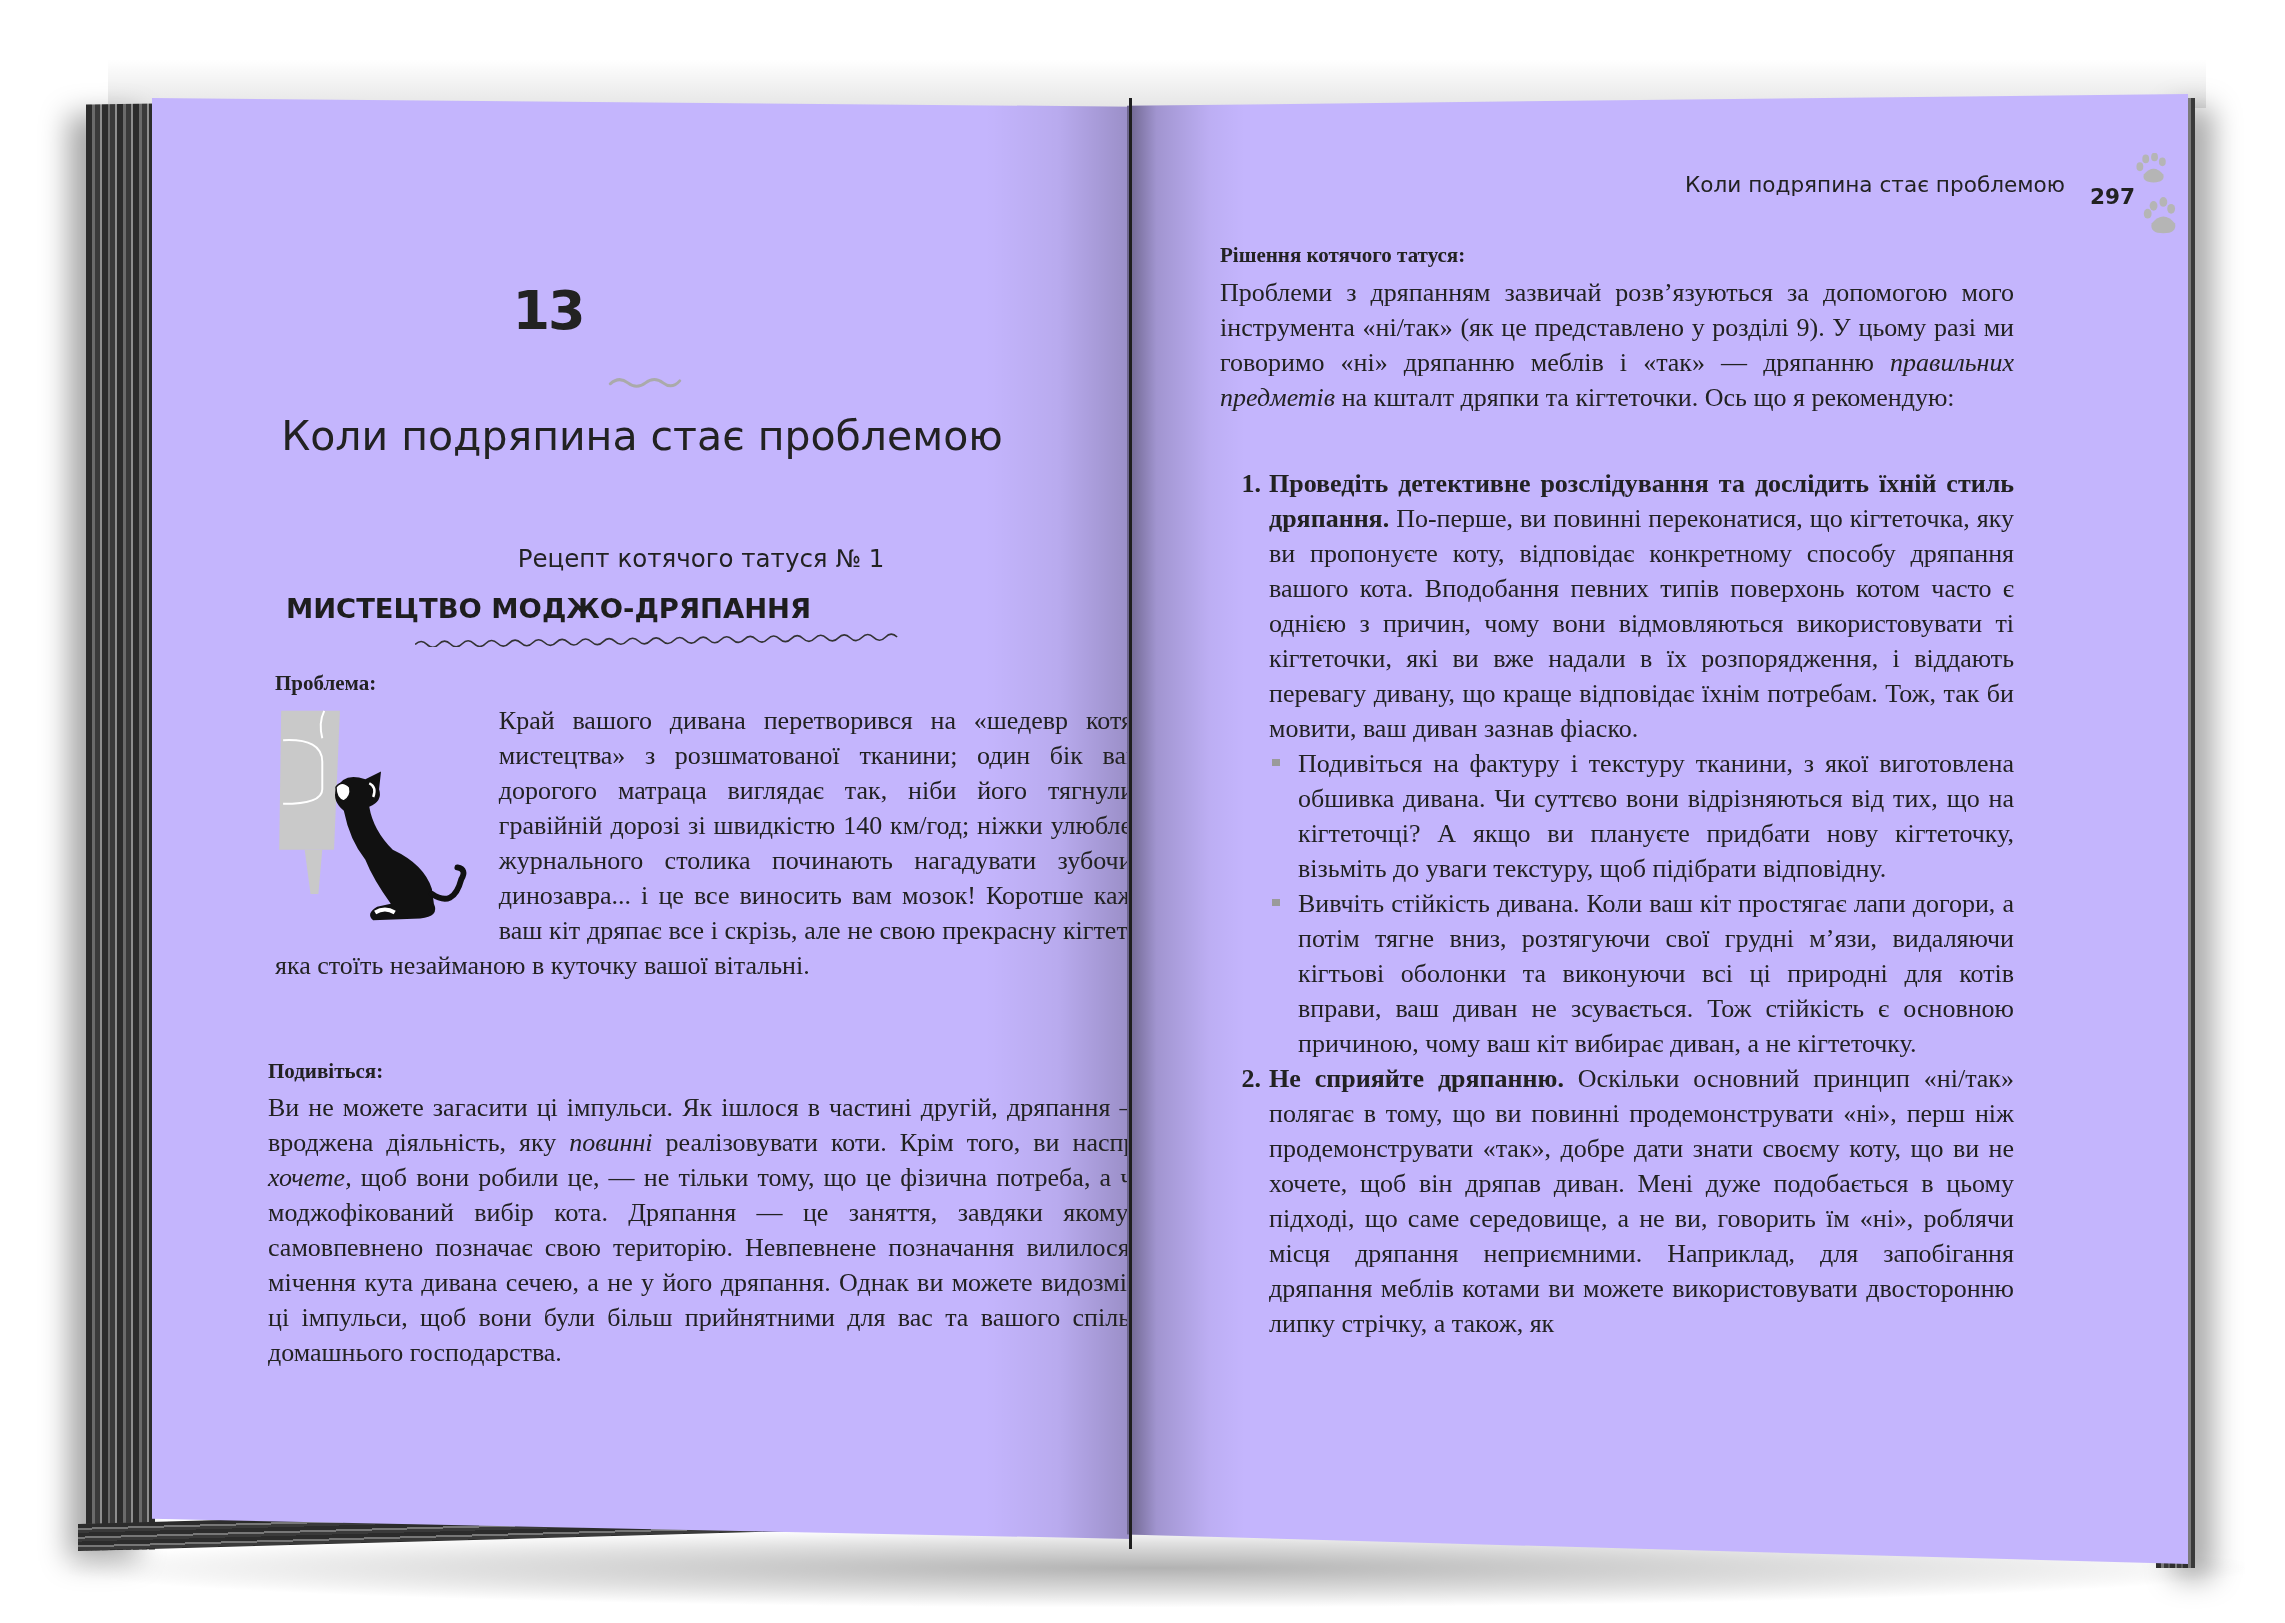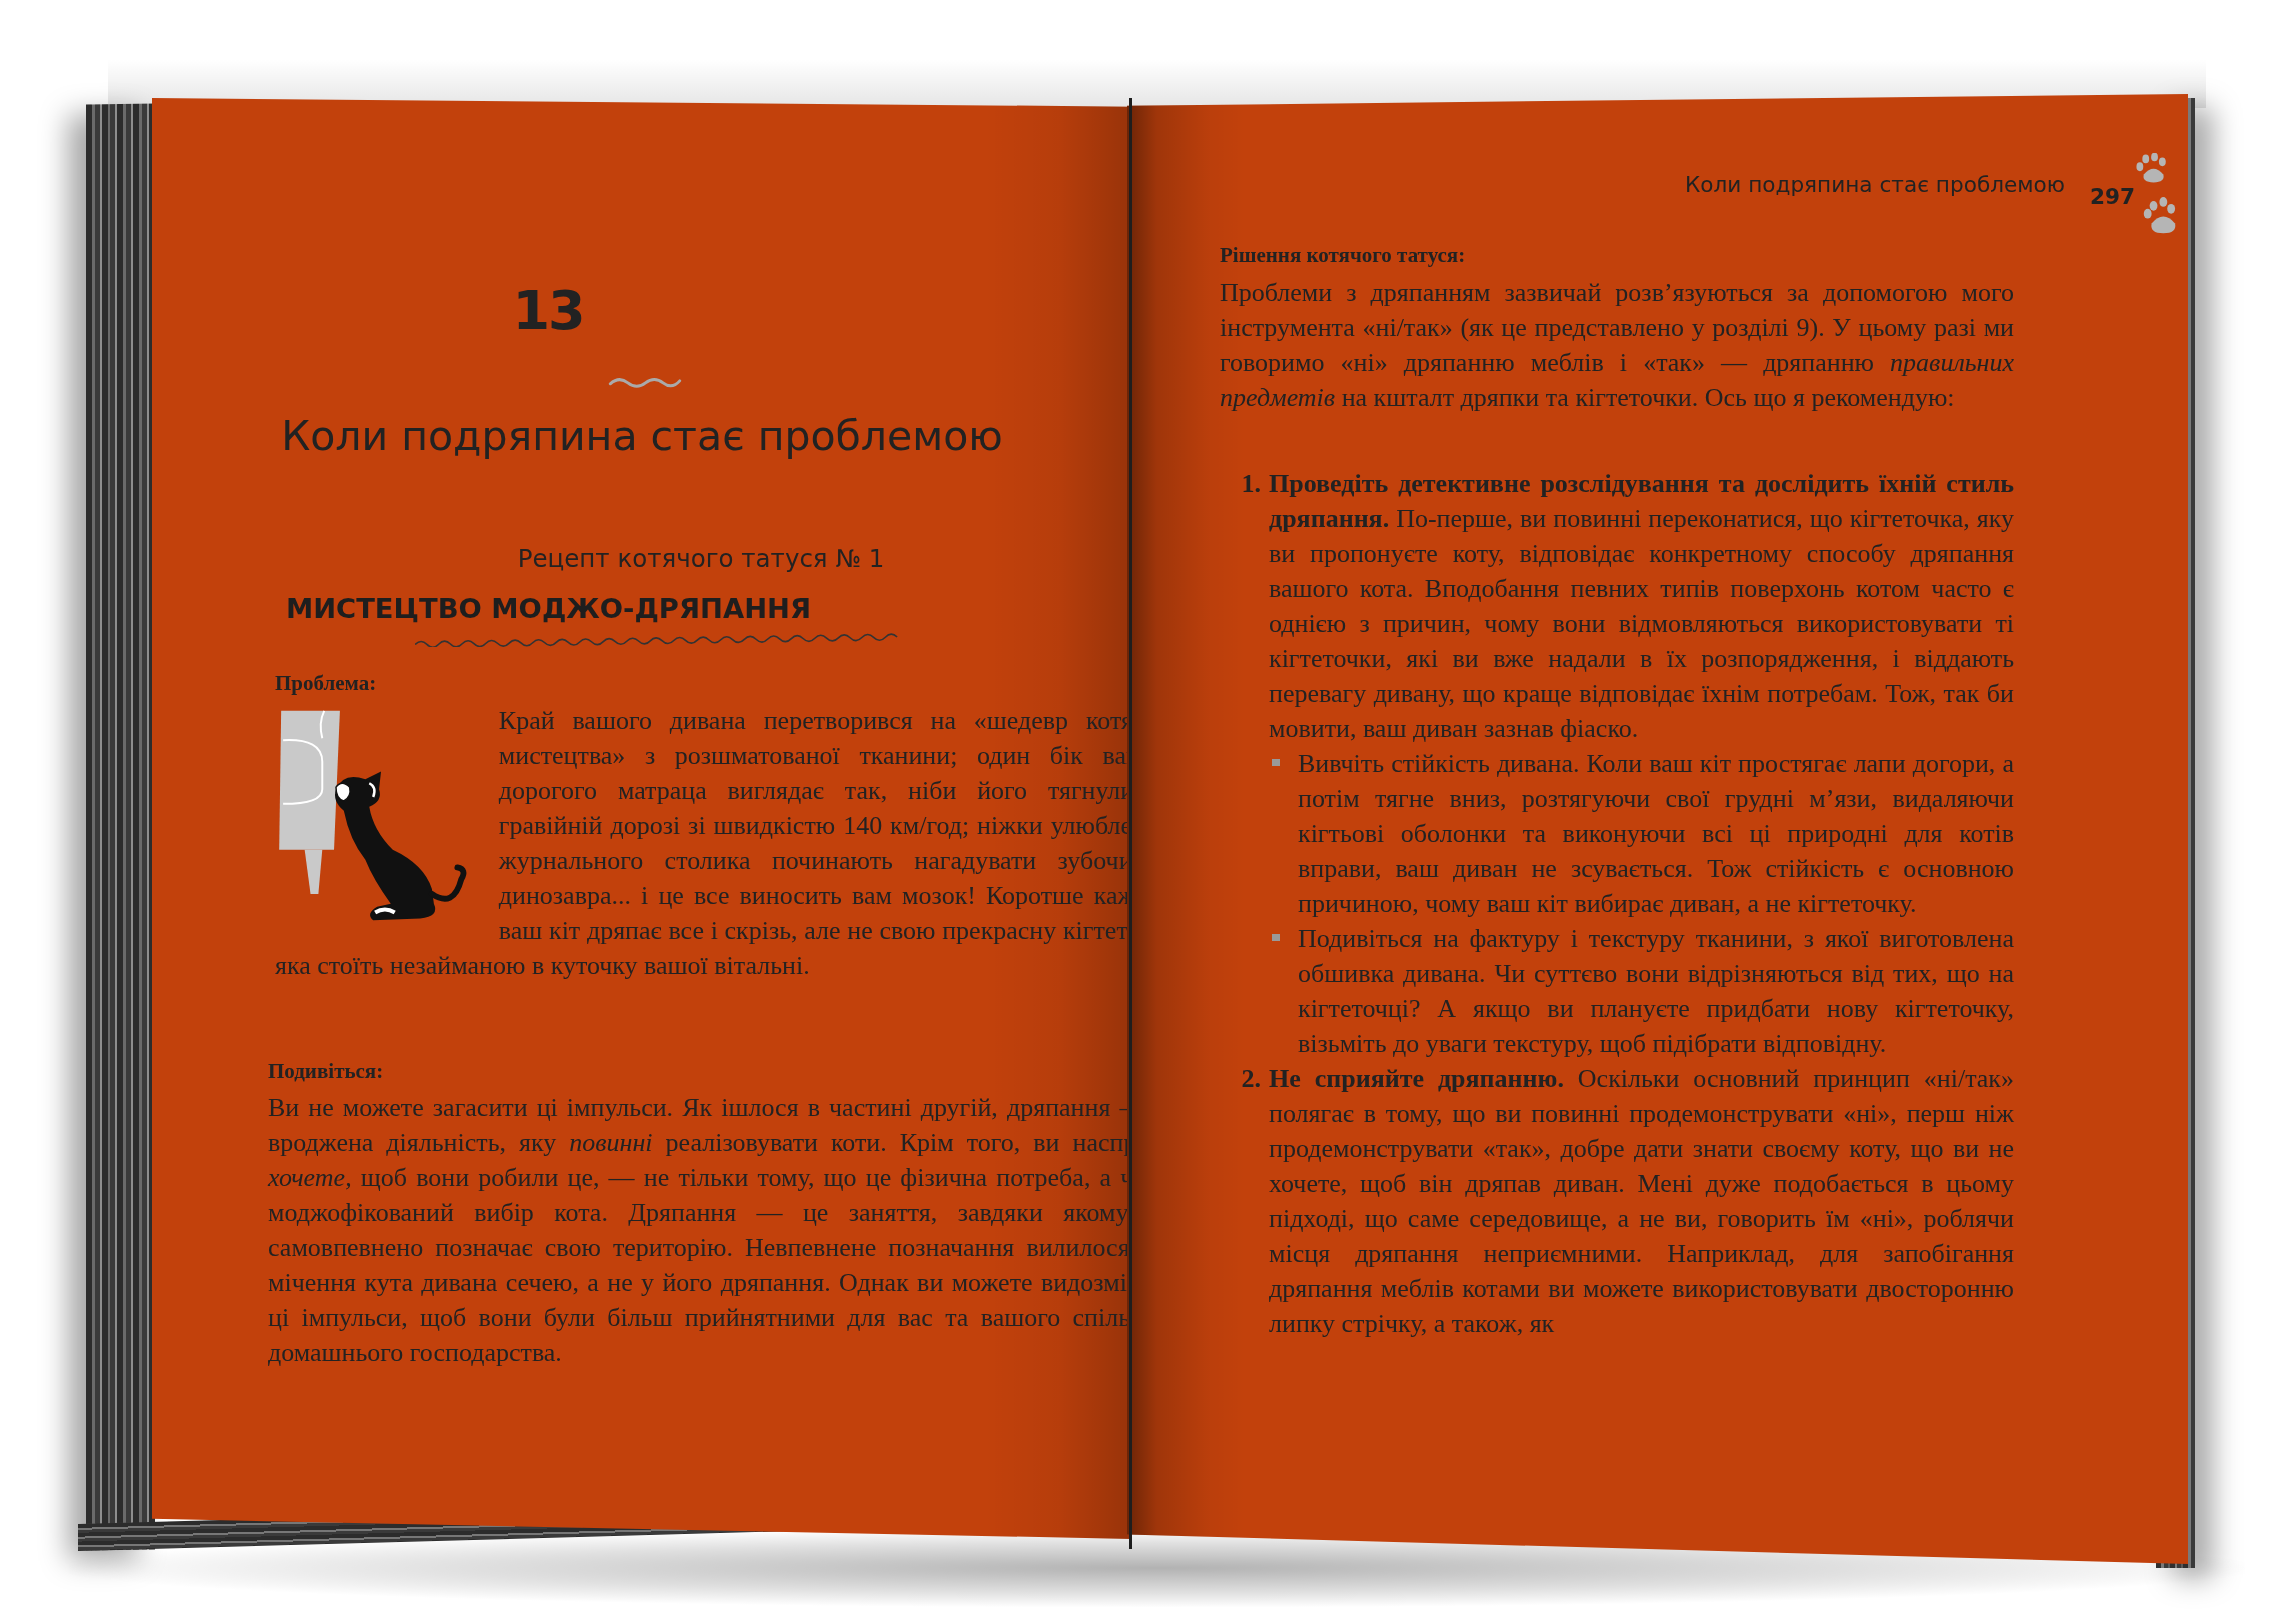--- a/index.html
+++ b/index.html
@@ -22,21 +22,21 @@
   .edge-right {
     left:2156px; top:98px; width:39px; height:1470px;
     background:repeating-linear-gradient(90deg,#2f2f2f 0 4.9px,#7a7a7a 4.9px 7.8px,#3a3a3a 7.8px 11.8px,#5a5a5a 11.8px 13.7px);
     box-shadow:17.6px 9.8px 29px rgba(0,0,0,0.35);
   }
   .edge-bottom-left {
     left:78px; top:1524px; width:1068px; height:27.4px;
     background:repeating-linear-gradient(180deg,#2c2c2c 0 3.9px,#777 3.9px 5.9px,#3a3a3a 5.9px 8.8px);
     transform:skewY(-1.6deg); transform-origin:left top;
   }
-  .page { position:absolute; background:#c2410c; overflow:hidden; }
+  .page { position:absolute; background:#c4b5fd; overflow:hidden; }
   .page-left {
     left:152px; top:98px; width:980px; height:1441px;
     clip-path:polygon(0 0, 100% 0.6%, 100% 100%, 0 98.6%);
   }
   .page-right {
     left:1127px; top:94px; width:1061px; height:1470px;
     clip-path:polygon(0 0.8%, 100% 0, 100% 100%, 0 98%);
   }
   .gutter-left {
     position:absolute; right:0; top:0; width:147px; height:100%;
@@ -174,25 +174,25 @@
   <div class="section-heading solution-heading">Рішення котячого татуся:</div>
   <div class="solution-intro body-text"><span>Проблеми з дряпанням зазвичай розв’язуються за допомогою мого інструмента «ні/так» (як це представлено у розділі 9). У цьому разі ми говоримо «ні» дряпанню меблів і «так» — дряпанню </span><i>правильних предметів</i><span> на кшталт дряпки та кігтеточки. Ось що я рекомендую:</span></div>
 
   <ol class="rec-list body-text">
     <li class="rec-item">
       <span class="rec-num">1.</span>
       <span class="rec-lead">Проведіть детективне розслідування та дослідить їхній стиль дряпання.</span><span> По-перше, ви повинні переконатися, що кігтеточка, яку ви пропонуєте коту, відповідає конкретному способу дряпання вашого кота. Вподобання певних типів поверхонь котом часто є однією з причин, чому вони відмовляються використовувати ті кігтеточки, які ви вже надали в їх розпорядження, і віддають перевагу дивану, що краще відповідає їхнім потребам. Тож, так би мовити, ваш диван зазнав фіаско.</span>
       <ul class="sub-list">
         <li class="sub-item">
           <span class="sub-bullet"></span>
-          <span>Вивчіть стійкість дивана. Коли ваш кіт простягає лапи догори, а потім тягне вниз, розтягуючи свої грудні м’язи, видаляючи кігтьові оболонки та виконуючи всі ці природні для котів вправи, ваш диван не зсувається. Тож стійкість є основною причиною, чому ваш кіт вибирає диван, а не кігтеточку.</span>
+          <span>Подивіться на фактуру і текстуру тканини, з якої виготовлена обшивка дивана. Чи суттєво вони відрізняються від тих, що на кігтеточці? А якщо ви плануєте придбати нову кігтеточку, візьміть до уваги текстуру, щоб підібрати відповідну.</span>
         </li>
         <li class="sub-item">
           <span class="sub-bullet"></span>
-          <span>Подивіться на фактуру і текстуру тканини, з якої виготовлена обшивка дивана. Чи суттєво вони відрізняються від тих, що на кігтеточці? А якщо ви плануєте придбати нову кігтеточку, візьміть до уваги текстуру, щоб підібрати відповідну.</span>
+          <span>Вивчіть стійкість дивана. Коли ваш кіт простягає лапи догори, а потім тягне вниз, розтягуючи свої грудні м’язи, видаляючи кігтьові оболонки та виконуючи всі ці природні для котів вправи, ваш диван не зсувається. Тож стійкість є основною причиною, чому ваш кіт вибирає диван, а не кігтеточку.</span>
         </li>
       </ul>
     </li>
     <li class="rec-item">
       <span class="rec-num">2.</span>
       <span class="rec-lead">Не сприяйте дряпанню.</span><span> Оскільки основний принцип «ні/так» полягає в тому, що ви повинні продемонструвати «ні», перш ніж продемонструвати «так», добре дати знати своєму коту, що ви не хочете, щоб він дряпав диван. Мені дуже подобається в цьому підході, що саме середовище, а не ви, говорить їм «ні», роблячи місця дряпання неприємними. Наприклад, для запобігання дряпання меблів котами ви можете використовувати двосторонню липку стрічку, а також, як </span>
     </li>
   </ol>
 </div>
 

